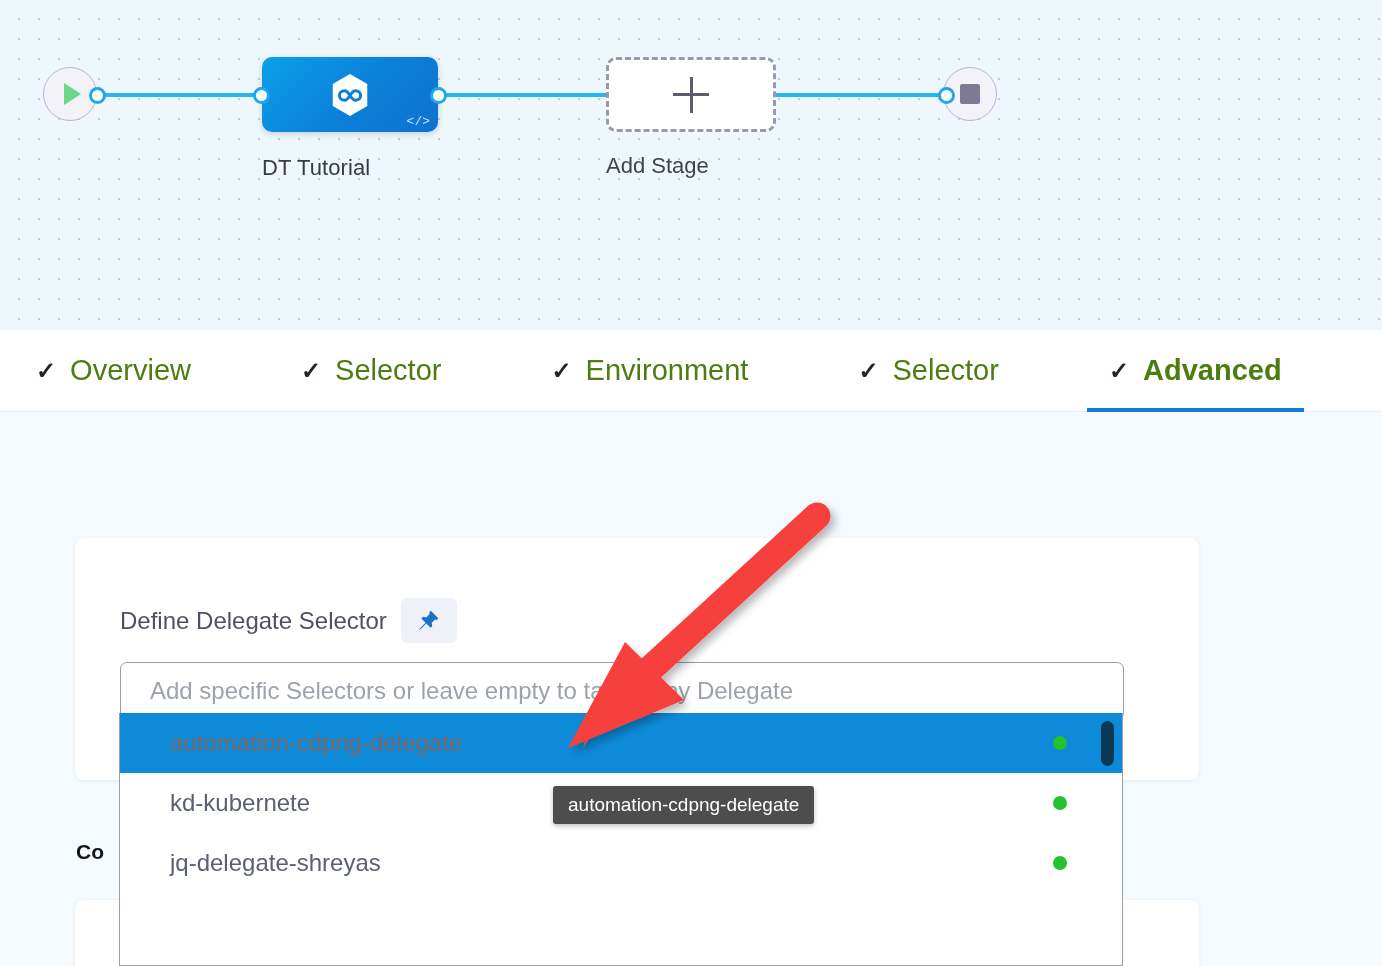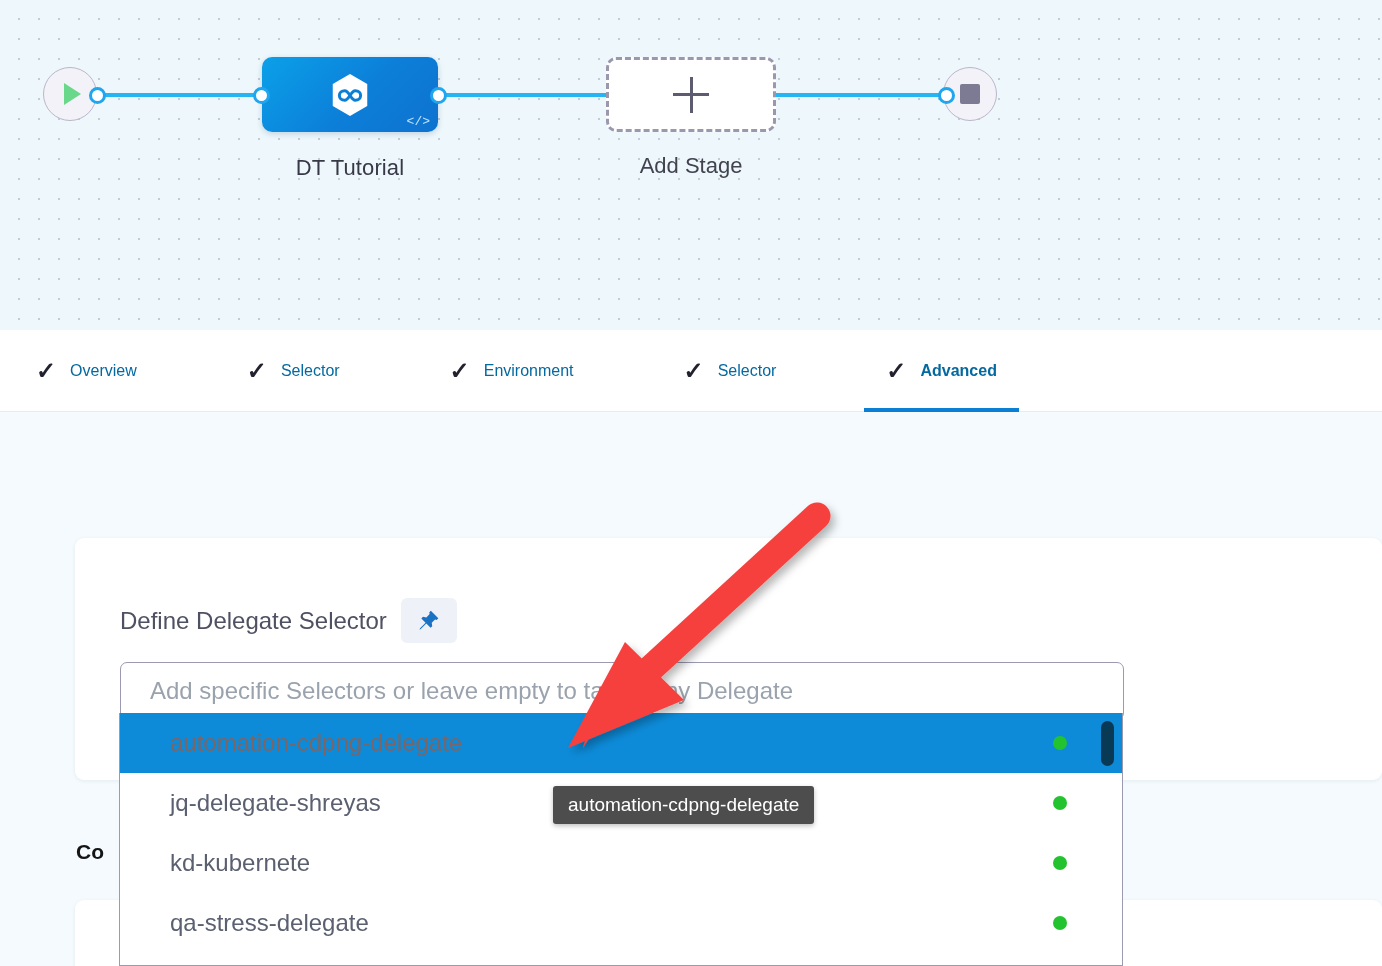--- a/index.html
+++ b/index.html
@@ -115,21 +115,20 @@
     right: 8px; bottom: 4px;
     color: #bfe4fb;
     font-size: 13px;
     font-family: "Liberation Mono", monospace;
     line-height: 1;
   }
   .stage-label {
     position: absolute;
     left: 262px; top: 155px;
     width: 176px;
-    text-align: center;
     font-size: 22px;
     color: #383946;
     letter-spacing: .1px;
   }
 
   
   .add-stage-box {
     position: absolute;
     left: 606px; top: 57px;
     width: 170px; height: 75px;
@@ -144,21 +143,21 @@
   .plus-v, .plus-h {
     position: absolute;
     background: #5d5b70;
   }
   .plus-v { width: 3px; height: 36px; }
   .plus-h { width: 36px; height: 3px; }
   .add-stage-label {
     position: absolute;
     left: 606px; top: 153px;
     width: 170px;
-    text-align: center;
+    text-align: left;
     font-size: 22px;
     color: #42434f;
   }
 
   
   .tabs-bar {
     position: absolute;
     left: 0; top: 330px;
     width: 1382px;
     height: 82px;
@@ -181,22 +180,22 @@
     cursor: pointer;
   }
   .tab:last-child { margin-right: 0; }
   .tab-check {
     font-size: 24px;
     color: #22222e;
     line-height: 1;
     font-weight: 600;
   }
   .tab-label {
-    font-size: 16px;
-    color: #0369a1;
+    font-size: 29px;
+    color: #4d7c0f;
   }
   .tab.active .tab-label { font-weight: 700; }
   .tab.active::after {
     content: "";
     position: absolute;
     left: -22px; right: -22px;
     bottom: -2px;
     height: 5px;
     background: #0b7fd4;
   }
@@ -216,21 +215,21 @@
     left: 76px; top: 72px;
     font-size: 25px;
     font-weight: 700;
     color: #141414;
     letter-spacing: .1px;
   }
 
   .card {
     position: absolute;
     left: 75px;
-    width: 1307px;
+    width: 1124px;
     background: #ffffff;
     border-radius: 9px;
     box-shadow: 0 1px 4px rgba(30,50,80,0.07);
   }
   .card-1 { top: 126px; height: 242px; }
   .card-2 { top: 488px; height: 200px; }
 
   .field-label-row {
     position: absolute;
     left: 45px; top: 60px;
@@ -446,33 +445,29 @@
   </div>
 
   <div class="dropdown">
 
     <div class="dd-item selected">
       <span>automation-cdpng-delegate</span>
       <span class="dd-dot"></span>
     </div>
 
     <div class="dd-item">
+      <span>kd-kubernete</span>
+      <span class="dd-dot"></span>
+    </div>
+
+    <div class="dd-item">
       <span>jq-delegate-shreyas</span>
       <span class="dd-dot"></span>
     </div>
 
-    <div class="dd-item">
-      <span>kd-kubernete</span>
-      <span class="dd-dot"></span>
-    </div>
-
-    <div class="dd-item">
-      <span>qa-stress-delegate</span>
-      <span class="dd-dot"></span>
-    </div>
 
     <div class="dd-scroll-thumb"></div>
   </div>
 
   <div class="tooltip">automation-cdpng-delegate</div>
 
   <svg class="arrow-layer" viewBox="0 0 1382 966">
     <g>
       <defs>
         <filter id="arwsh" x="-30%" y="-30%" width="170%" height="170%">

